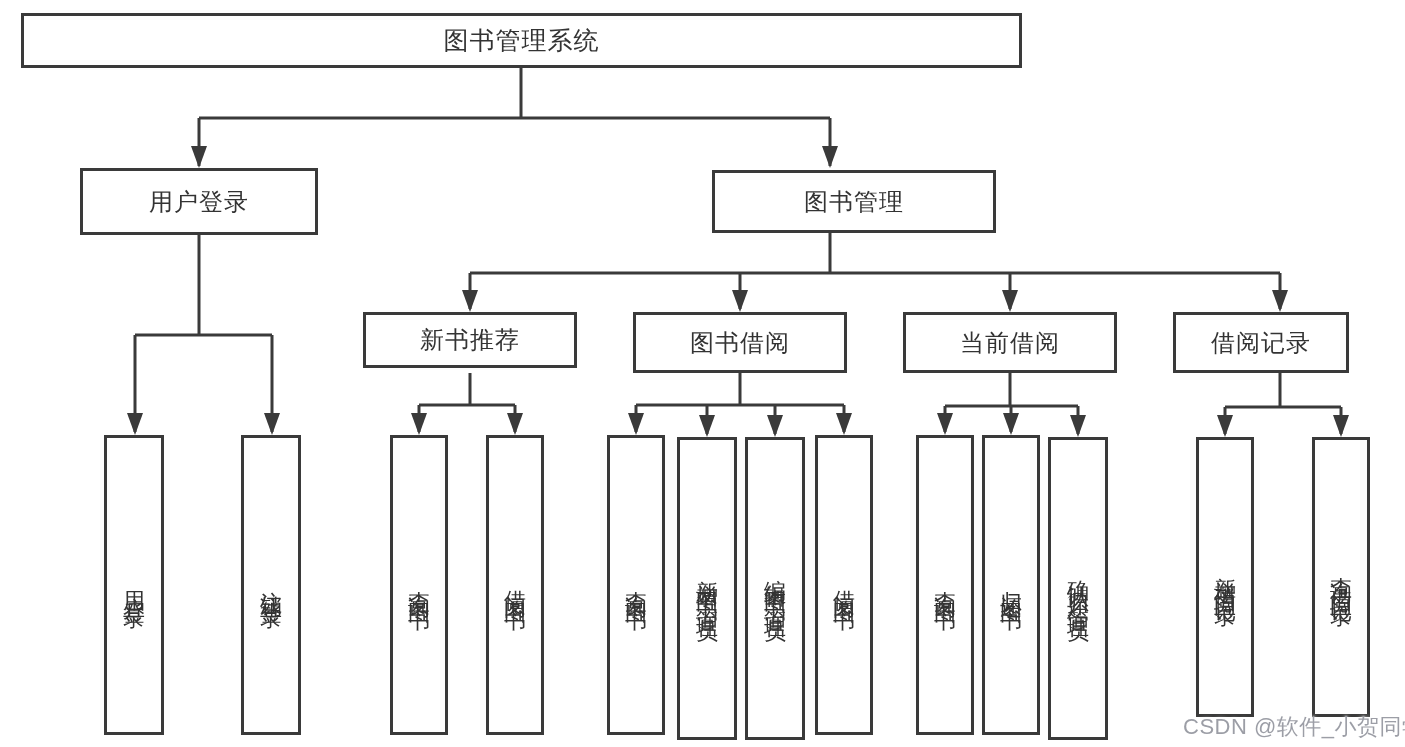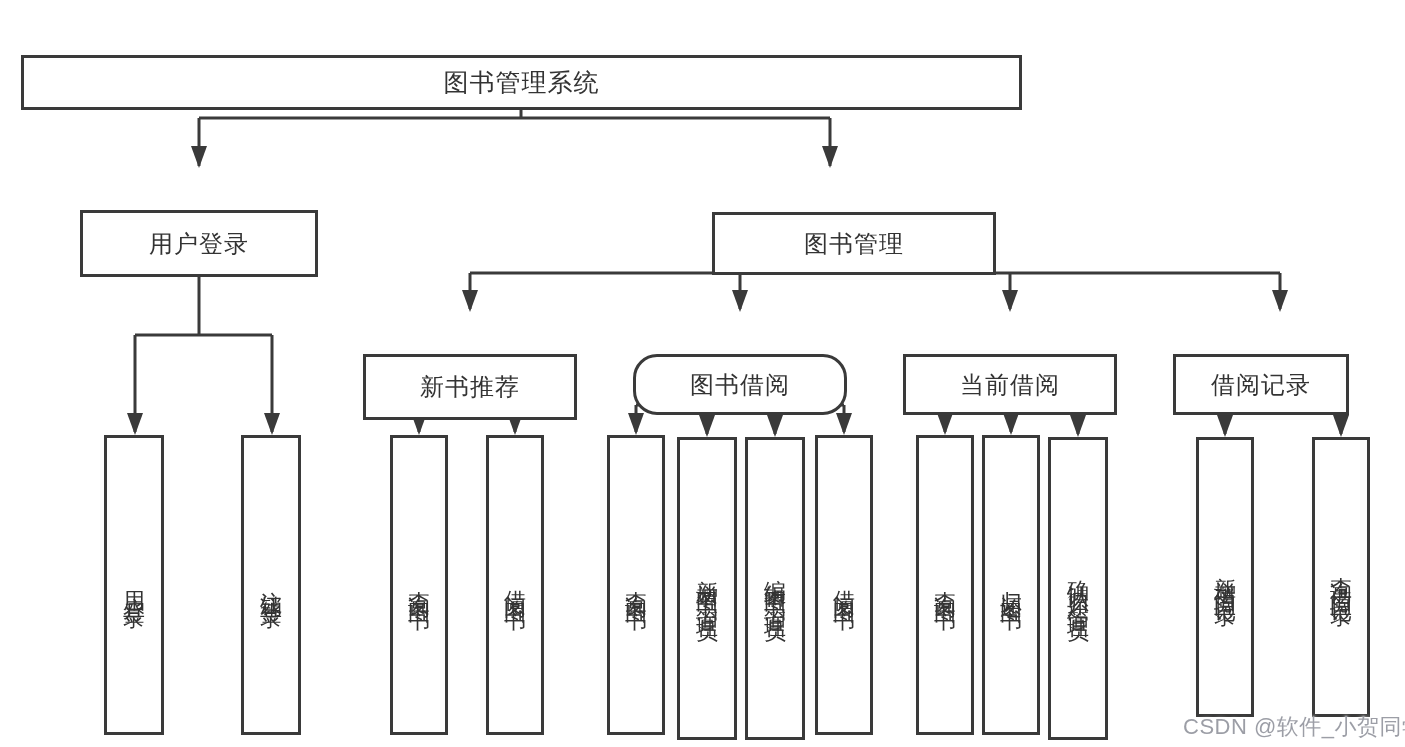--- a/index.html
+++ b/index.html
@@ -29,21 +29,20 @@
     color: #333333;
     display: flex;
     align-items: center;
     justify-content: center;
     z-index: 2;
   }
   .node.h {
     font-size: 24px;
     letter-spacing: 1px;
     white-space: nowrap;
-    margin-top: 42px;
   }
   .node.root {
     font-size: 25px;
   }
   .node.v {
     writing-mode: vertical-rl;
     text-orientation: mixed;
     font-size: 22px;
     letter-spacing: 6px;
     line-height: 1;
@@ -103,22 +102,22 @@
       <polygon points="1217,415 1233,415 1225,437"></polygon>
       <polygon points="1333,415 1349,415 1341,437"></polygon>
     </g>
   </svg>
 
   <div class="node h root" style="left:21px; top:13px; width:1001px; height:55px;">图书管理系统</div>
 
   <div class="node h" style="left:80px; top:168px; width:238px; height:67px;">用户登录</div>
   <div class="node h" style="left:712px; top:170px; width:284px; height:63px;">图书管理</div>
 
-  <div class="node h" style="left:363px; top:312px; width:214px; height:66px;">新书推荐</div>
-  <div class="node h" style="left:633px; top:312px; width:214px; height:61px;border-radius:24px;">图书借阅</div>
+  <div class="node h" style="left:363px; top:312px; width:214px; height:56px;">新书推荐</div>
+  <div class="node h" style="left:633px; top:312px; width:214px; height:61px;">图书借阅</div>
   <div class="node h" style="left:903px; top:312px; width:214px; height:61px;">当前借阅</div>
   <div class="node h" style="left:1173px; top:312px; width:176px; height:61px;">借阅记录</div>
 
   <div class="node v" style="left:104px; top:435px; width:60px; height:300px;">用户登录</div>
   <div class="node v" style="left:241px; top:435px; width:60px; height:300px;">注销登录</div>
 
   <div class="node v" style="left:390px; top:435px; width:58px; height:300px;">查询图书</div>
   <div class="node v" style="left:486px; top:435px; width:58px; height:300px;">借阅图书</div>
 
   <div class="node v" style="left:607px; top:435px; width:58px; height:300px;">查询图书</div>

